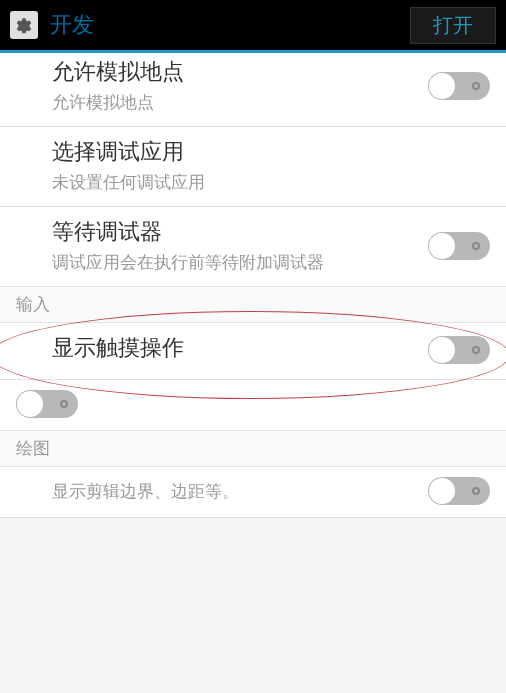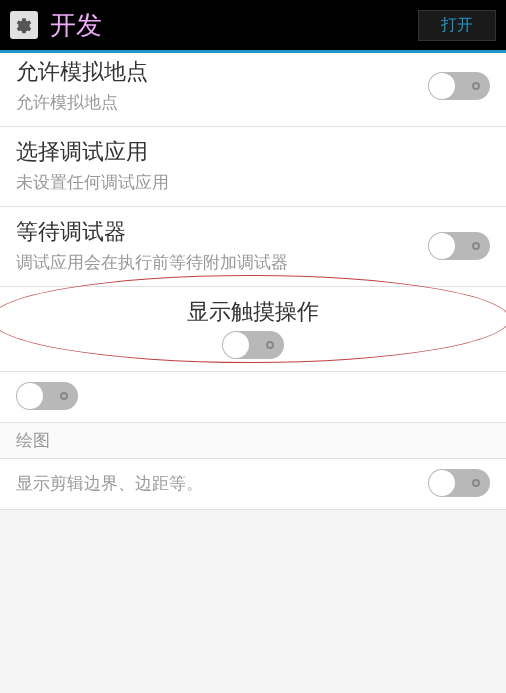--- a/index.html
+++ b/index.html
@@ -22,49 +22,50 @@
       width: 28px;
       height: 28px;
       background: #e0e0e0;
       border-radius: 3px;
       display: flex;
       align-items: center;
       justify-content: center;
       margin-right: 12px;
     }
     .header-title {
-      font-size: 26px;
+      font-size: 22px;
       flex: 1;
-      color: #f0abfc;
+      color: #0369a1;
     }
     .header-button {
       background: #1a1a1a;
       border: 1px solid #333;
       color: #2196c4;
-      font-size: 16px;
+      font-size: 20px;
       padding: 4px 22px;
       cursor: pointer;
     }
     .accent-line {
       height: 3px;
       background: #2196c4;
     }
     .content {
       background: #fff;
     }
     .setting-item {
       padding: 10px 16px 12px 16px;
       border-bottom: 1px solid #e0e0e0;
       display: flex;
       align-items: center;
       justify-content: space-between;
       position: relative;
     }
     .setting-text {
       flex: 1;
+      margin-left: 36px;
     }
     .setting-title {
       font-size: 22px;
       color: #333;
       margin-bottom: 4px;
     }
     .setting-subtitle {
       font-size: 17px;
       color: #999;
     }
@@ -166,22 +167,23 @@
       <div class="setting-title">等待调试器</div>
       <div class="setting-subtitle">调试应用会在执行前等待附加调试器</div>
     </div>
     <div class="toggle toggle-off">
       <div class="toggle-knob"></div>
       <div class="toggle-indicator-off"></div>
     </div>
   </div>
 
 
-
-  <div class="setting-item" style="position:relative;flex-direction:column;">
+  <div class="section-header">输入</div>
+
+  <div class="setting-item" style="position:relative;">
     <div class="setting-text">
       <div class="setting-title">显示触摸操作</div>
     </div>
     <div class="toggle toggle-off">
       <div class="toggle-knob"></div>
       <div class="toggle-indicator-off"></div>
     </div>
     <div class="highlight-circle" style="left:-10px; top:-12px; width:520px; height:88px;"></div>
   </div>
 

